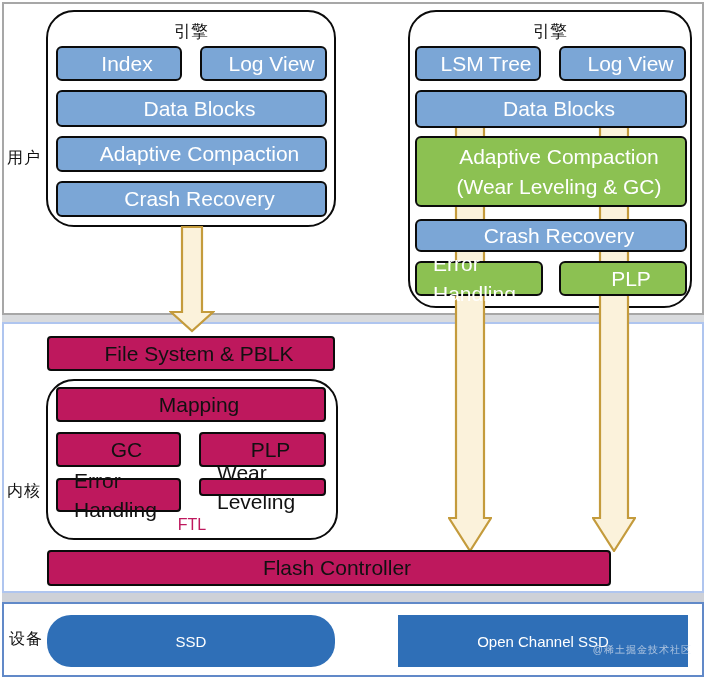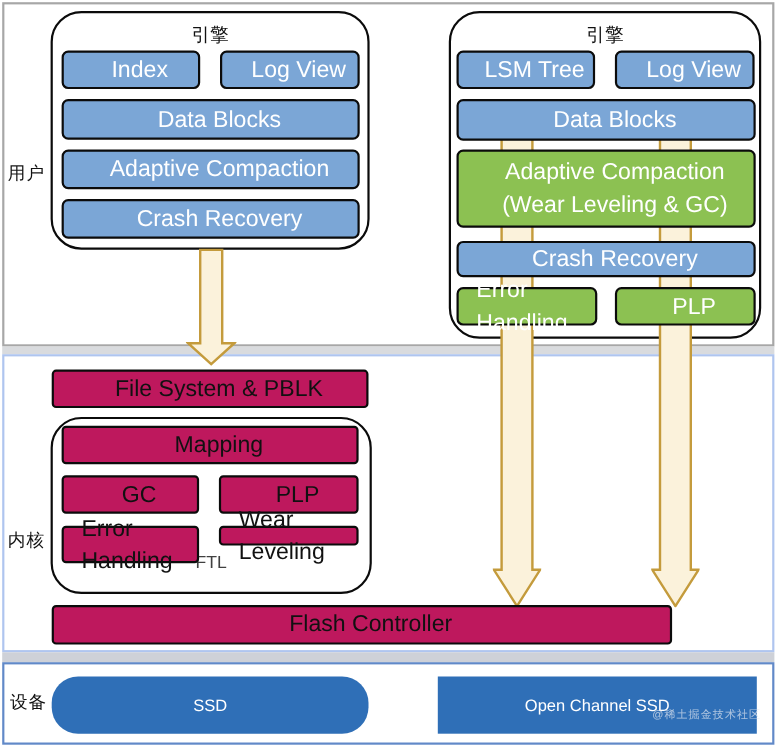--- a/index.html
+++ b/index.html
@@ -28,22 +28,22 @@
     color:#ffffff; z-index:10; line-height:1.4;padding-left:16px; }
   .mod-blue  { background:#7ba6d6; }
   .mod-green { background:#8cc152; }
   .mod-gray  { background:#be185d; color:#111; border-radius:4px; }
 
   .device-box { position:absolute; background:#2f6fb7; color:#ffffff; font-size:15px;
     display:flex; align-items:center; justify-content:center; z-index:10; }
 
   .arrow { position:absolute; z-index:5; }
 
-  .ftl-label { position:absolute; bottom:17px; left:0; width:100%; text-align:center;
-    font-size:16px; color:#404040; }
+  .ftl-label { position:absolute; bottom:4px; left:0; width:100%; text-align:center;
+    font-size:16px; color:#be185d; }
 
   .watermark { position:absolute; right:14px; top:38px; font-size:10px;
     color:rgba(218,225,238,0.75); z-index:12; letter-spacing:1px; }
 </style>
 </head>
 <body>
 
 <div class="section section-user"></div>
 <div class="band band1"></div>
 <div class="section section-kernel"></div>

